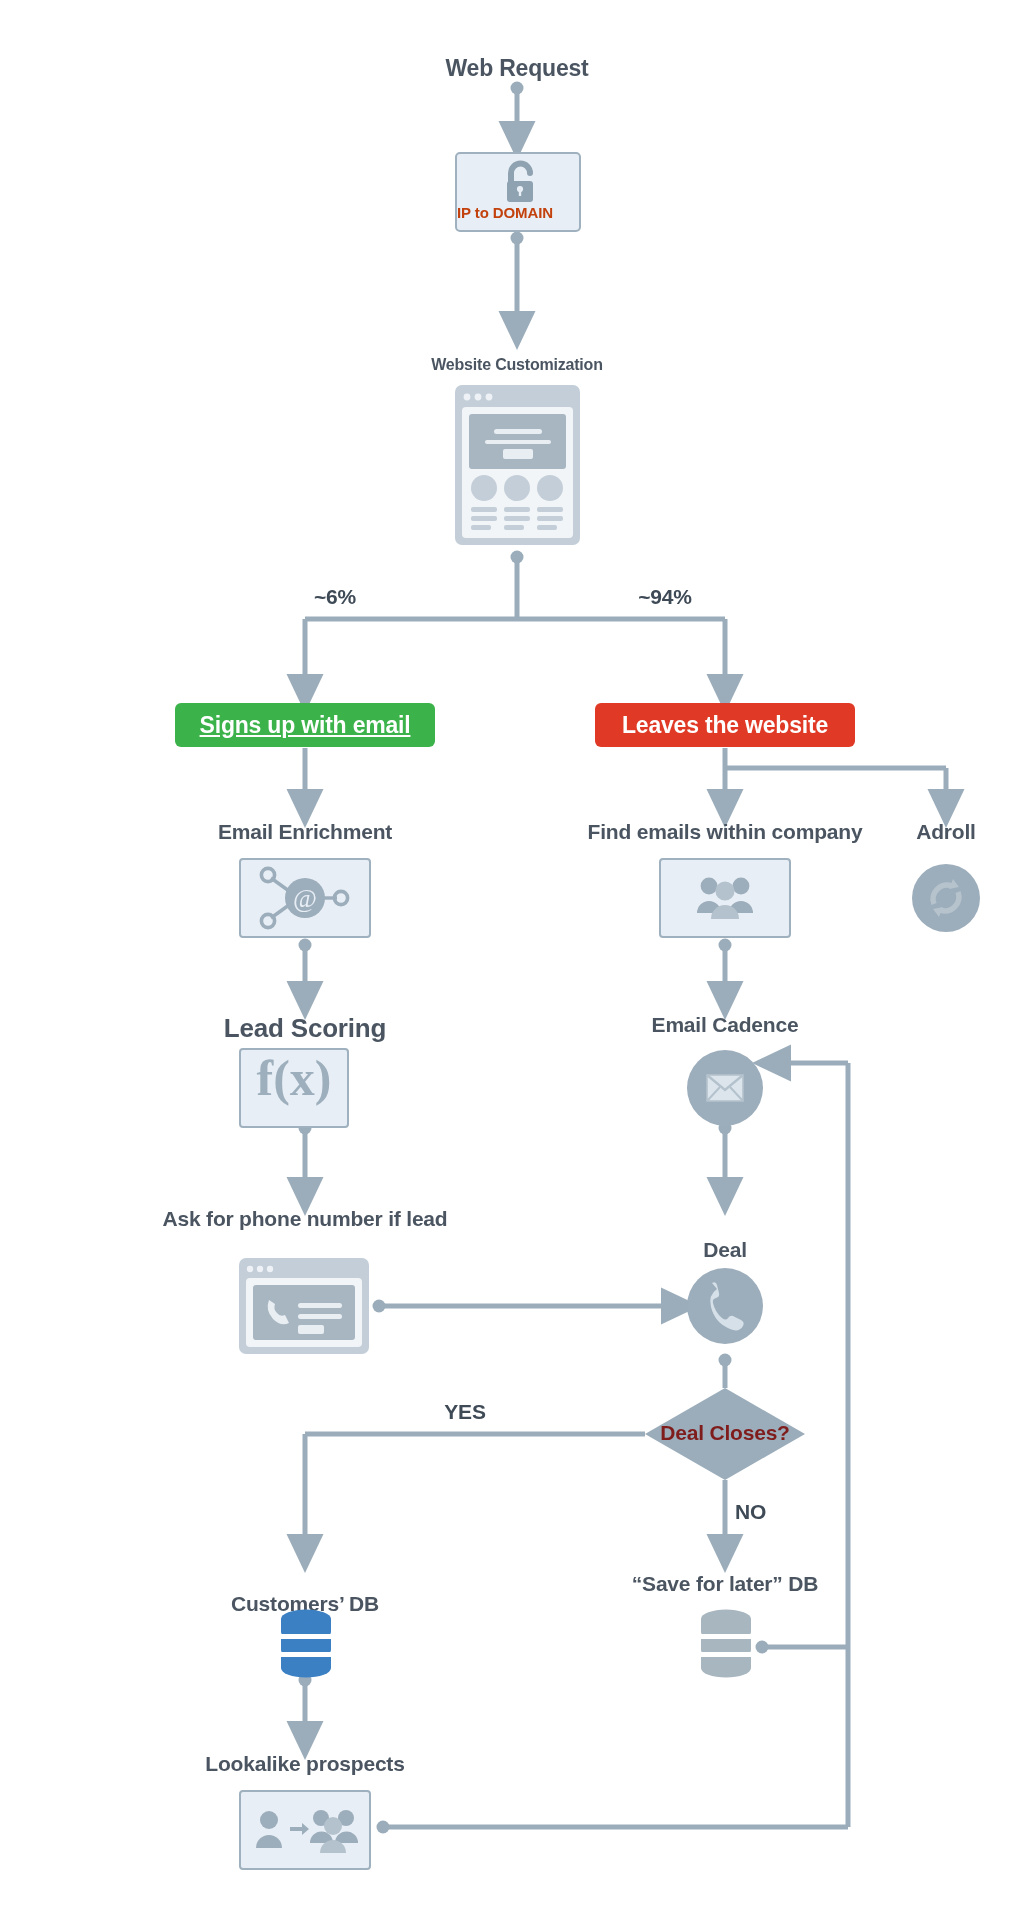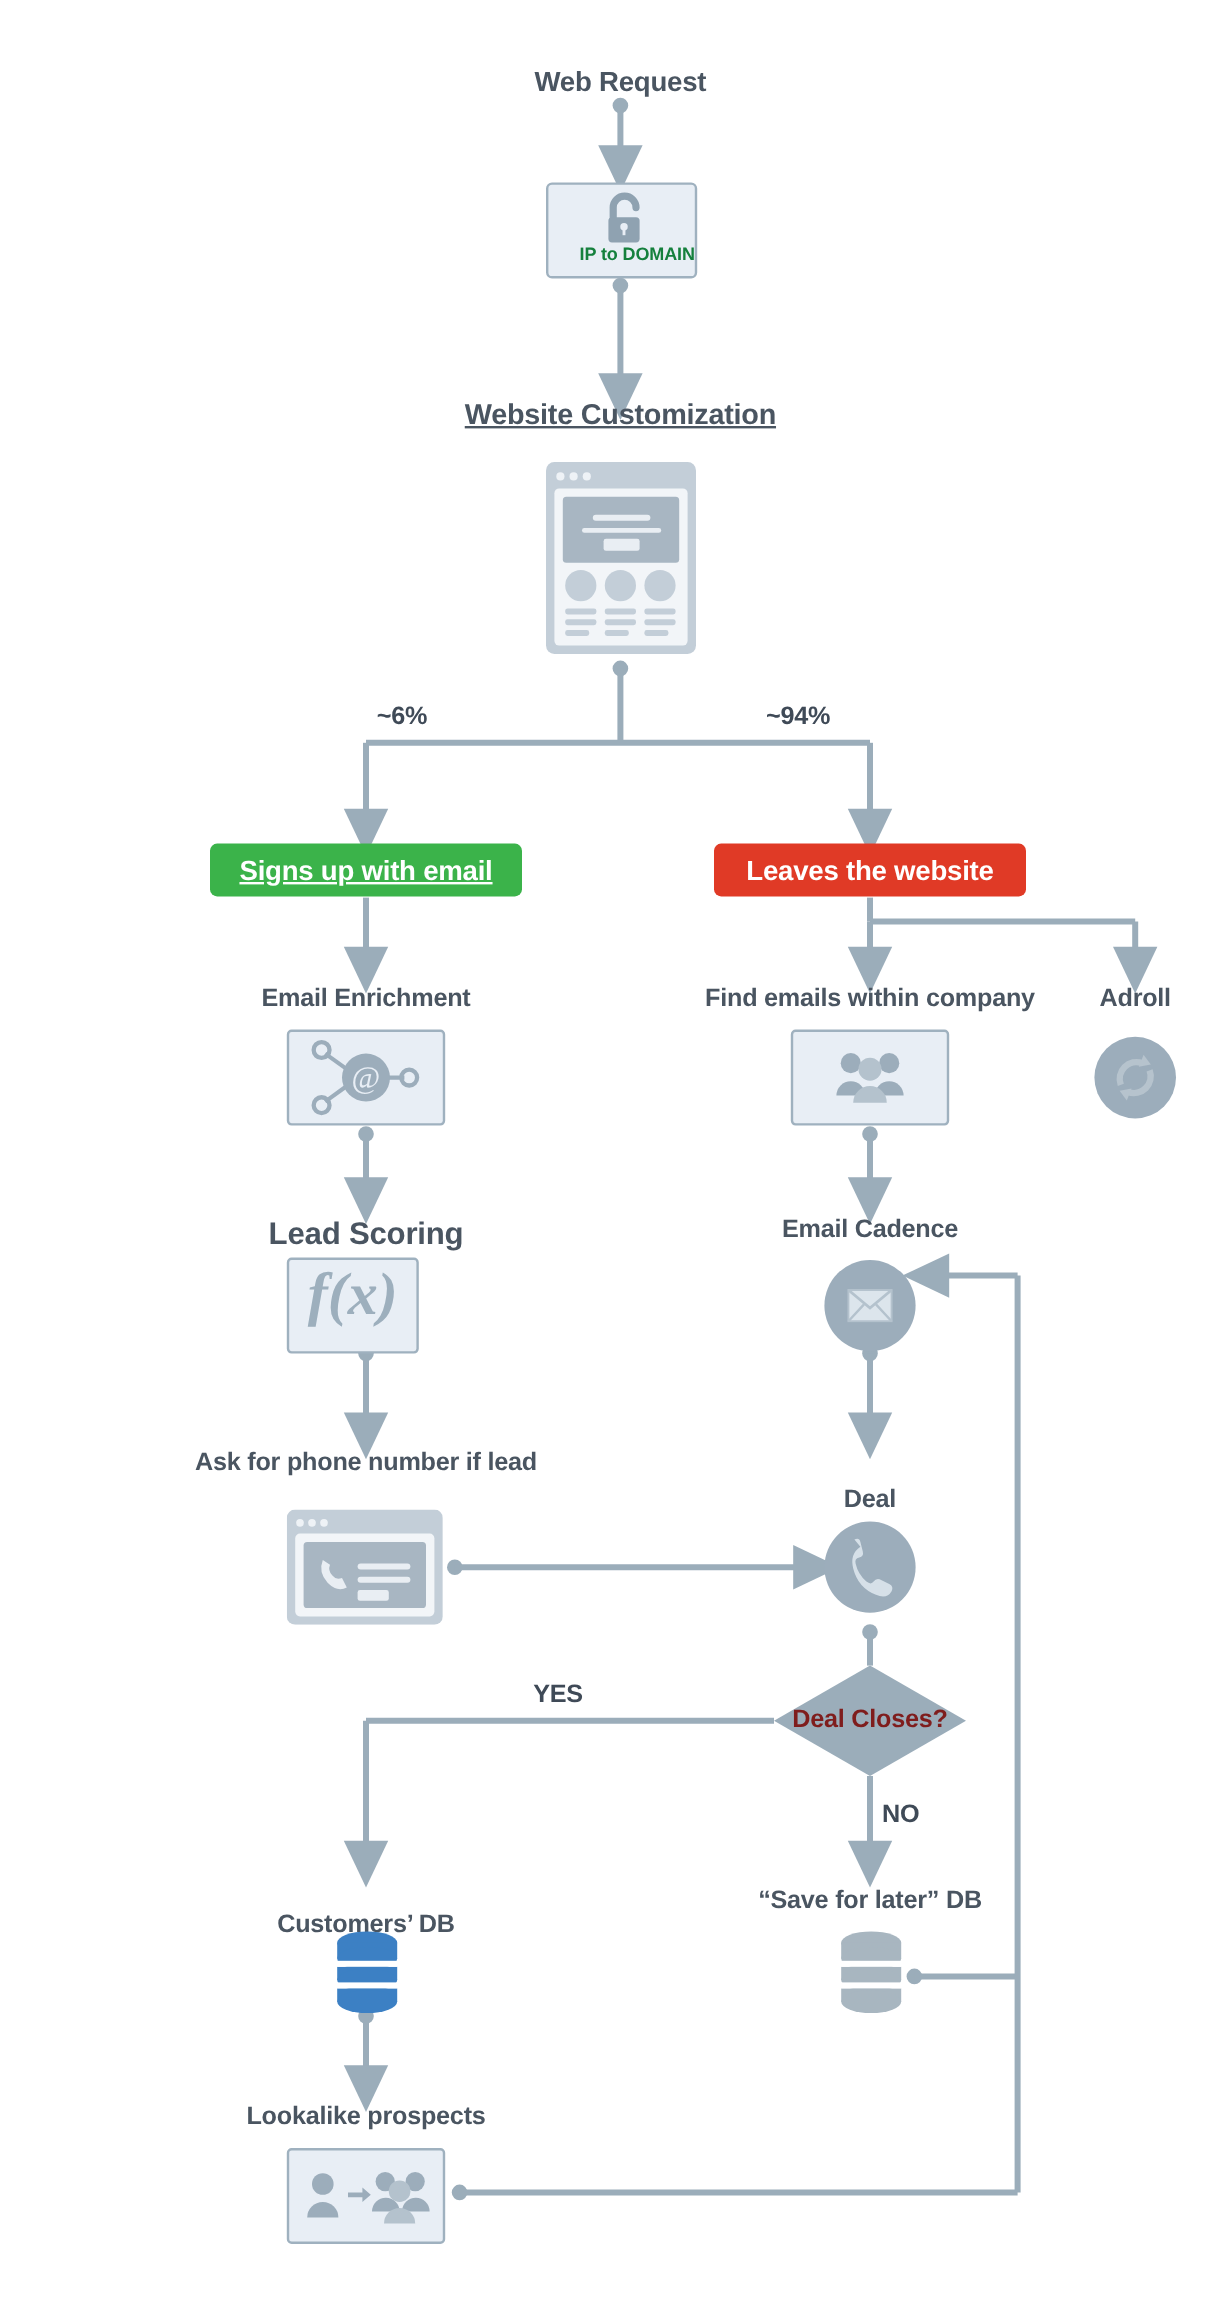--- a/index.html
+++ b/index.html
@@ -31,22 +31,22 @@
     position:absolute;display:flex;align-items:center;justify-content:center;
     font-size:50px;font-weight:bold;color:#9dafbd;
     font-family:"Liberation Serif","DejaVu Serif",serif;
   }
   .diamond-text{
     position:absolute;color:#7f1d1d;font-weight:bold;font-size:21px;
     text-align:center;letter-spacing:-0.2px;
   }
   .circ{position:absolute;border-radius:50%;background:#9cadbb;}
   .ipdom-text{
-    position:absolute;width:100%;text-align:right;font-weight:bold;
-    font-size:15px;color:#15803d;letter-spacing:-0.1px;
+    position:absolute;width:100%;text-align:left;font-weight:bold;
+    font-size:15px;color:#c2410c;letter-spacing:-0.1px;
   }
 </style>
 </head>
 <body>
 
 <div id="stage">
 
   <svg class="layer" viewBox="0 0 1026 1924">
     <defs>
       <marker id="arw" markerWidth="9" markerHeight="9" refX="4.2" refY="4.5" orient="auto" markerUnits="strokeWidth">
@@ -115,21 +115,21 @@
       <line x1="848" y1="1827" x2="848" y2="1063"></line>
       <line x1="848" y1="1063" x2="772" y2="1063" marker-end="url(#arwL)"></line>
 
     </g>
 
     <polygon points="725,1388 805,1434 725,1480 645,1434" fill="#9badba"></polygon>
   </svg>
 
   <div class="node-label" style="left:367px;top:55px;width:300px;font-size:23px;">Web Request</div>
 
-  <div class="node-label" style="left:317px;top:332px;width:400px;font-size:24px;text-decoration:underline;">Website Customization</div>
+  <div class="node-label" style="left:317px;top:356px;width:400px;font-size:16px;">Website Customization</div>
 
   <div class="edge-label" style="left:275px;top:585px;width:120px;">~6%</div>
 
   <div class="edge-label" style="left:605px;top:585px;width:120px;">~94%</div>
 
   <div class="node-label" style="left:155px;top:820px;width:300px;font-size:21px;">Email Enrichment</div>
 
   <div class="node-label" style="left:565px;top:820px;width:320px;font-size:21px;">Find emails within company</div>
 
   <div class="node-label" style="left:876px;top:820px;width:140px;font-size:21px;">Adroll</div>
@@ -233,21 +233,21 @@
       <g fill="none" stroke="#b6c3cd" stroke-width="5.4" stroke-linecap="butt">
         <path d="M22 40 a14 14 0 0 1 18 -18"></path>
         <path d="M46 28 a14 14 0 0 1 -18 18"></path>
       </g>
       <path d="M41 15 l6 8 l-10 2 z" fill="#b6c3cd"></path>
       <path d="M27 53 l-6 -8 l10 -2 z" fill="#b6c3cd"></path>
     </svg>
   </div>
 
   <div class="iconbox" style="left:239px;top:1048px;width:110px;height:80px;">
-    <div class="fx" style="left:0;top:0;width:106px;height:56px;font-style:italic;">f(x)</div>
+    <div class="fx" style="left:0;top:0;width:106px;height:56px;">f(x)</div>
   </div>
 
   <div class="circ" style="left:687px;top:1050px;width:76px;height:76px;">
     <svg width="76" height="76" viewBox="0 0 76 76">
       <rect x="20" y="25" width="36" height="26" fill="#dce5ec" stroke="#b4c2cd" stroke-width="1.6"></rect>
       <path d="M20 25 L38 40 L56 25" fill="none" stroke="#b4c2cd" stroke-width="2.4"></path>
       <path d="M20 51 L33 37 M56 51 L43 37" fill="none" stroke="#b4c2cd" stroke-width="2"></path>
     </svg>
   </div>
 

